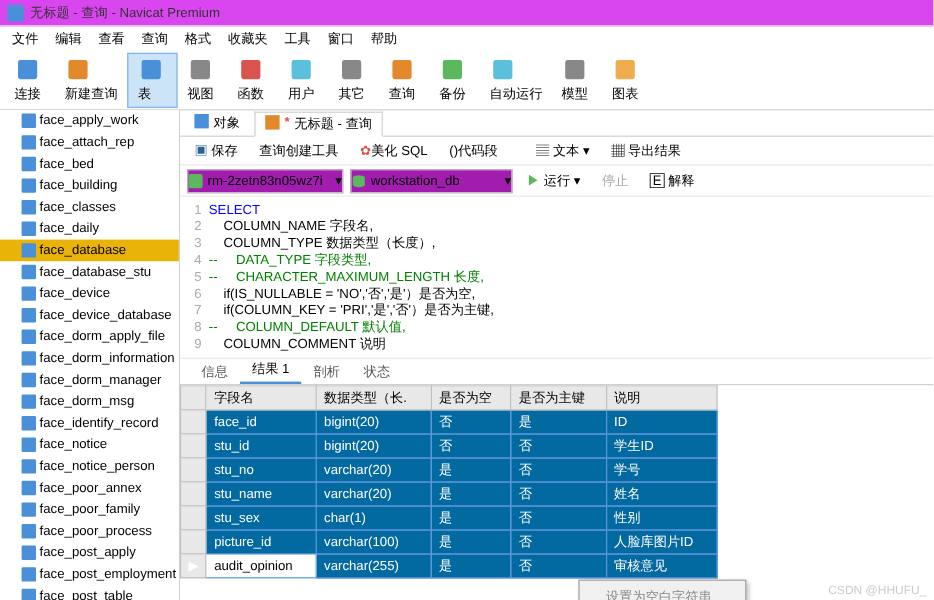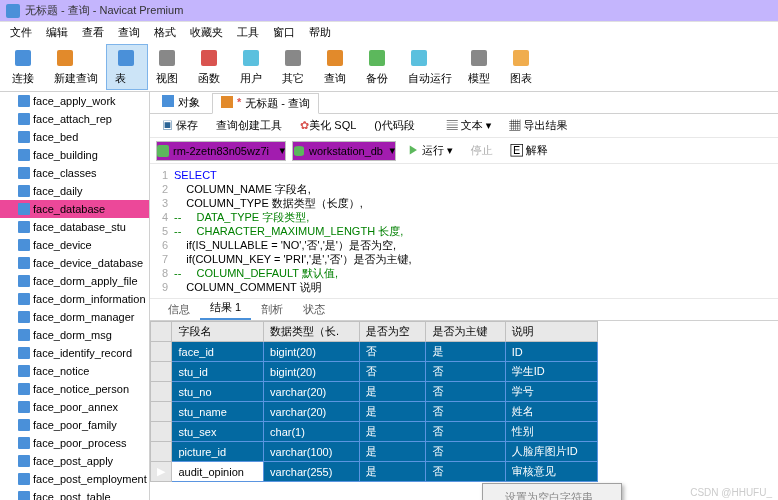--- a/index.html
+++ b/index.html
@@ -1,28 +1,28 @@
 <!DOCTYPE html>
 <html><head>
 <meta charset="utf-8">
 <style>
 *{box-sizing:border-box;margin:0;padding:0;font-family:"Microsoft YaHei",Arial,sans-serif;font-size:11px;user-select:none}
 body{background:#fff;width:778px;height:500px;overflow:hidden;position:relative}
-.titlebar{height:22px;background:#c4b5fd;border-bottom:1px solid #e0e0e0;display:flex;align-items:center;padding:0 6px;color:#333}
+.titlebar{height:22px;background:#d946ef;border-bottom:1px solid #e0e0e0;display:flex;align-items:center;padding:0 6px;color:#333}
 .titlebar .ico{width:14px;height:14px;background:#4a90d9;border-radius:2px;margin-right:5px;display:inline-block}
 .menubar{height:20px;display:flex;align-items:center;padding:0 4px;gap:2px}
 .menubar span{padding:2px 6px;cursor:default}
 .toolbar{height:50px;display:flex;align-items:center;border-bottom:1px solid #d0d0d0;padding:0 4px}
 .tbitem{display:flex;flex-direction:column;align-items:flex-start;justify-content:center;padding:2px 8px;min-width:42px;height:46px;cursor:pointer}
 .tbitem.active{background:#cce4f7;border:1px solid #7eb4ea}
 .tbitem .tico{width:22px;height:22px;margin-bottom:2px}
 .main{display:flex;height:408px}
 .sidebar{width:150px;border-right:1px solid #d0d0d0;overflow-y:auto;background:#fff}
 .treeitem{display:flex;align-items:center;height:18px;padding-left:18px;cursor:pointer;white-space:nowrap;overflow:hidden}
-.treeitem.sel{background:#ec4899}
+.treeitem.sel{background:#eab308}
 .treeitem .tico2{width:12px;height:12px;background:#4a90d9;margin-right:3px;display:inline-block;border-radius:1px}
 .content{flex:1;display:flex;flex-direction:column;overflow:hidden}
 .tabstrip{height:22px;display:flex;align-items:center;border-bottom:1px solid #d0d0d0;padding-left:4px;gap:4px}
 .tab{display:flex;padding:2px 8px;gap:4px}
 .tab.active{background:#fff;border:1px solid #d0d0d0;border-bottom:1px solid #fff;margin-bottom:-1px}
 .dot{color:#d9534f;font-weight:bold}
 .bar2{height:24px;display:flex;align-items:center;gap:6px;padding:0 6px;border-bottom:1px solid #e8e8e8}
 .bar3{height:26px;display:flex;align-items:center;gap:6px;padding:0 6px;border-bottom:1px solid #e8e8e8}
 .combo{height:20px;border:1px solid #c0c0c0;display:flex;align-items:center;padding:0 0;gap:4px;background:#a21caf}
 .combo .cico{width:12px;height:12px}
@@ -259,21 +259,21 @@
       <span class="btn2">▦ <span>导出结果</span></span>
     </div>
     <div class="bar3">
       <div class="combo" style="width:130px">
           <svg class="cico" viewBox="0 0 12 12">
             <rect width="12" height="12" fill="#5cb85c" rx="2"></rect>
           </svg>
           <span>rm-2zetn83n05wz7i</span>
           <span style="margin-left:auto">▾</span>
         </div>
-      <div class="combo" style="width:104px">
+      <div class="combo" style="width:135px">
           <svg class="cico" viewBox="0 0 12 12">
             <ellipse cx="6" cy="3" rx="5" ry="2" fill="#5cb85c"></ellipse>
             <rect x="1" y="3" width="10" height="6" fill="#5cb85c"></rect>
             <ellipse cx="6" cy="9" rx="5" ry="2" fill="#5cb85c"></ellipse>
           </svg>
           <span>workstation_db</span>
           <span style="margin-left:auto">▾</span>
         </div>
       <span class="btn2"><span style="color:#5cb85c">▶</span> <span>运行 ▾</span></span>
       <span class="btn2" style="color:#aaa"><span>停止</span></span>

